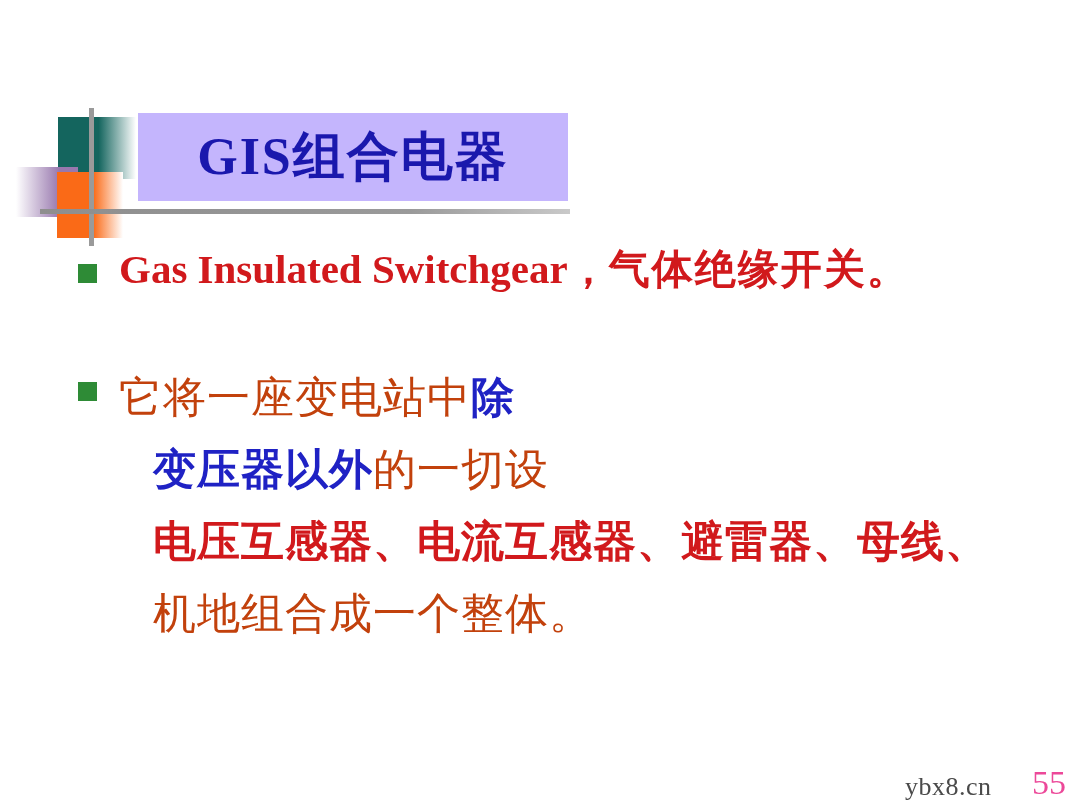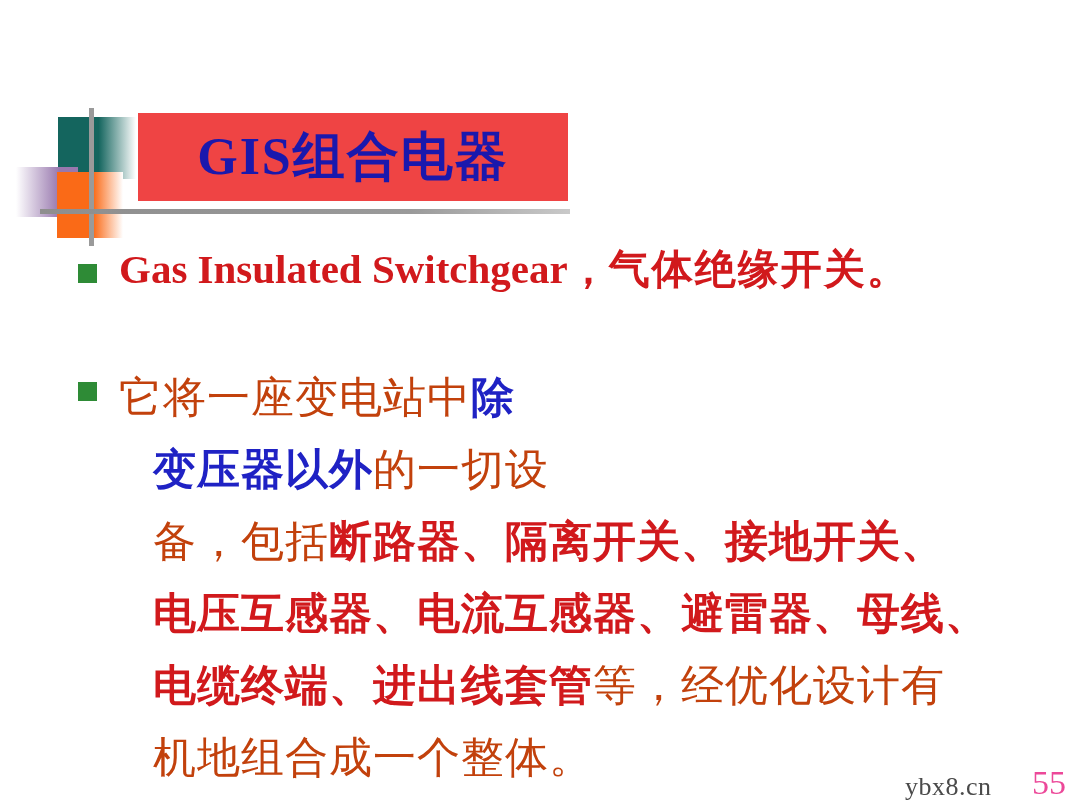--- a/index.html
+++ b/index.html
@@ -74,21 +74,21 @@
     background: linear-gradient(to right, #8e8e8e 0%, #9a9a9a 70%, #c9c9c9 100%);
   }
 
   
   .title-box {
     position: absolute;
     left: 138px;
     top: 113px;
     width: 430px;
     height: 88px;
-    background: #ef4444;
+    background: #c4b5fd;
     display: flex;
     align-items: center;
     justify-content: center;
   }
   .title-text {
     color: #1a18ad;
     font-size: 52px;
     font-weight: bold;
     font-family: "Liberation Serif", "DejaVu Serif", serif;
     letter-spacing: 2px;
@@ -220,23 +220,21 @@
       <div class="line-en"><span>Gas Insulated Switchgear，</span><span class="cjk">气体绝缘开关。</span></div>
     </div>
   </div>
 
   <div class="bullet-block bullet-2">
     <div class="bullet-mark"></div>
     <div class="bullet-body">
       <div class="para" id="para-2">
           <div class="para-line"><span class="t-black">它将一座变电站中</span><span class="t-blue">除</span></div>
           <div class="para-line indent"><span class="t-blue">变压器以外</span><span class="t-black">的一切设</span></div>
-          <div class="para-line indent"><span class="t-black">备，包括</span><span class="t-red">断路器、隔离开关、接地开关、</span></div>
           <div class="para-line indent"><span class="t-red">电压互感器、电流互感器、避雷器、母线、</span></div>
-          <div class="para-line indent"><span class="t-red">电缆终端、进出线套管</span><span class="t-black">等，经优化设计有</span></div>
           <div class="para-line indent"><span class="t-black">机地组合成一个整体。</span></div>
         </div>
     </div>
   </div>
 
   <div class="wm-url">ybx8.cn</div>
 
   <div class="page-number">55</div>
 
 </div>

